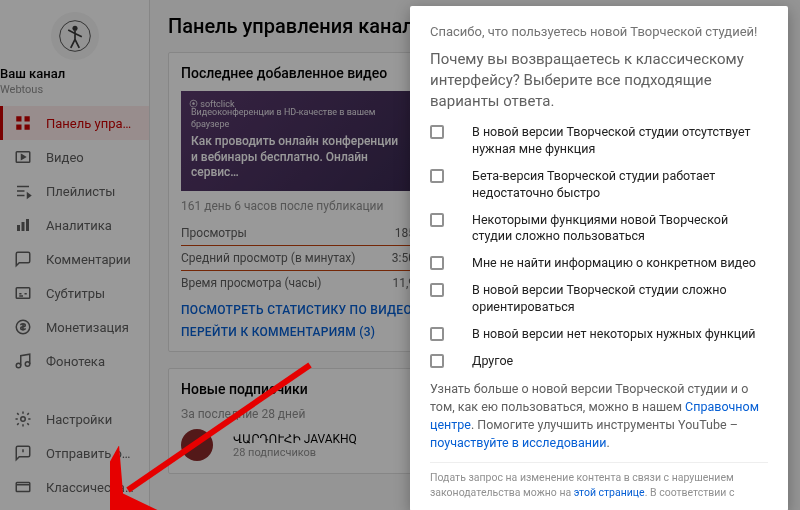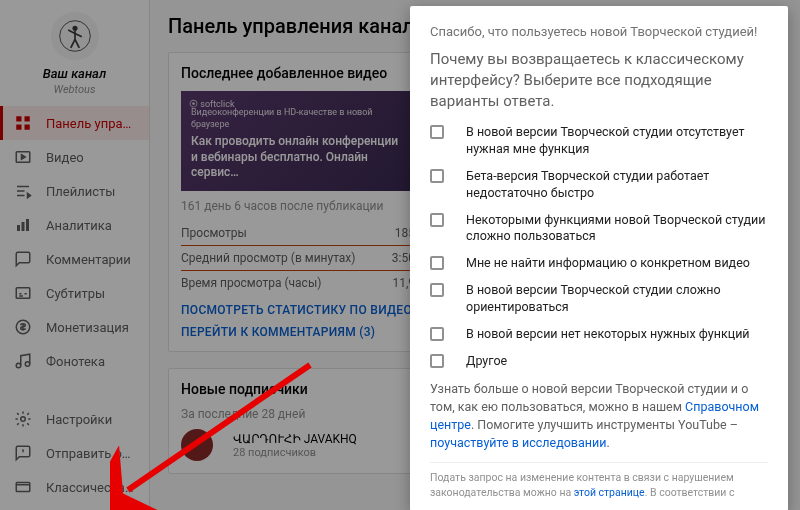--- a/index.html
+++ b/index.html
@@ -1,18 +1,18 @@
 <!DOCTYPE html>
 <html><head>
 <meta charset="utf-8">
 <style>
 * { box-sizing: border-box; margin: 0; padding: 0; }
 body { font-family: Roboto, Arial, sans-serif; font-size: 13px; color: #606060; background: #f9f9f9; width: 800px; height: 510px; overflow: hidden; position: relative; }
 .sidebar { position: absolute; left: 0; top: 0; width: 150px; height: 510px; background: #fff; border-right: 1px solid #e0e0e0; }
-.channel-block { text-align: center; padding: 12px 0 10px; font-style: italic; }
+.channel-block { text-align: left; padding: 12px 0 10px; }
 .avatar { width: 48px; height: 48px; border-radius: 50%; background: #f5f5f5; margin: 0 auto 6px; display: flex; align-items: center; justify-content: center; }
 .avatar svg { width: 34px; height: 34px; }
 .channel-name { font-size: 13px; color: #030303; font-weight: 500; }
 .channel-sub { font-size: 11px; color: #909090; margin-top: 2px; }
 .nav-item { display: flex; align-items: center; padding: 8px 14px; cursor: pointer; font-size: 13px; color: #606060; gap: 14px; }
 .nav-item.active { color: #cc0000; background: #fdecec; border-left: 3px solid #cc0000; padding-left: 11px; }
 .nav-item .ico { width: 18px; height: 18px; display: flex; align-items: center; justify-content: center; flex-shrink: 0; }
 .nav-section-bottom { position: absolute; bottom: 6px; width: 100%; }
 .content { position: absolute; left: 150px; top: 0; right: 0; height: 510px; padding: 14px 18px; }
 .page-title { font-size: 20px; font-weight: 500; color: #030303; margin-bottom: 14px; }
@@ -28,21 +28,21 @@
 .sub-item { display: flex; align-items: center; gap: 20px; margin-top: 6px; }
 .sub-avatar { width: 32px; height: 32px; border-radius: 50%; background: #8b2a2a; }
 .sub-name { font-size: 12px; color: #030303; }
 .sub-count { font-size: 11px; color: #909090; }
 .right-col .ghost-card { background: #fff; border: 1px solid #e0e0e0; border-radius: 2px; width: 230px; padding: 12px; margin-bottom: 14px; font-size: 12px; color: #606060; }
 .ghost-title { font-weight: 500; color: #030303; margin-bottom: 6px; }
 .overlay { position: absolute; inset: 0; background: rgba(0,0,0,.4); }
 .dialog { position: absolute; top: 6px; left: 410px; width: 378px; background: #fff; border-radius: 2px; box-shadow: 0 4px 16px rgba(0,0,0,.3); padding: 18px 20px 10px; }
 .dialog h2 { font-size: 13px; font-weight: 400; color: #737373; margin-bottom: 10px; }
 .dialog .subtitle { font-size: 15px; color: #606060; margin-bottom: 12px; line-height: 1.4; }
-.check-row { display: flex; align-items: flex-start; gap: 22px; margin-bottom: 10px; font-size: 12.5px; color: #212121; line-height: 1.35; }
+.check-row { display: flex; align-items: flex-start; gap: 28px; margin-bottom: 10px; font-size: 12.5px; color: #212121; line-height: 1.35; }
 .check-row .box { width: 14px; height: 14px; border: 2px solid #909090; border-radius: 2px; flex-shrink: 0; margin-top: 1px; }
 .dialog .info { font-size: 12.5px; color: #606060; line-height: 1.45; margin: 6px 0 10px; }
 .dialog .info a { color: #065fd4; text-decoration: none; }
 .legal { font-size: 10.5px; color: #909090; line-height: 1.4; border-top: 1px solid #eee; padding-top: 8px; }
 .legal a { color: #065fd4; text-decoration: none; }
 .arrow { position: absolute; pointer-events: none; }
 .watermark { position: absolute; right: 12px; bottom: 6px; font-size: 26px; font-weight: 700; color: rgba(160,100,90,.22); letter-spacing: 1px; font-family: Georgia, serif; }
 .w-mark { position: absolute; right: 40px; bottom: 46px; width: 120px; height: 110px; border: 2px solid rgba(160,100,90,.18); }
 .w-mark::before, .w-mark::after { content:""; position:absolute; width:70px; height:120px; border:2px solid rgba(160,100,90,.18); border-radius:0 0 50% 50%; }
 .w-mark::before { left:-6px; top:-6px; transform: skewX(12deg); }
@@ -170,21 +170,21 @@
 </div>
 
 <div class="content">
   <div class="page-title">Панель управления каналом</div>
   <div class="cols">
     <div class="left-col">
       <div class="card">
         <div class="card-title">Последнее добавленное видео</div>
         <div class="thumb">
           <span class="brand">⦿ softclick</span>
-          <span style="font-size:9px;opacity:.85;margin-bottom:4px">Видеоконференции в HD-качестве в новой браузере</span>
+          <span style="font-size:9px;opacity:.85;margin-bottom:4px">Видеоконференции в HD-качестве в вашем браузере</span>
           <span style="font-size:12px;font-weight:500">Как проводить онлайн конференции и вебинары бесплатно. Онлайн сервис…</span>
         </div>
         <div class="meta">161 день 6 часов после публикации</div>
         <div class="stat-row">
             <span>Просмотры</span>
             <span>185</span>
           </div>
         <div class="stat-row">
             <span>Средний просмотр (в минутах)</span>
             <span>3:50</span>

